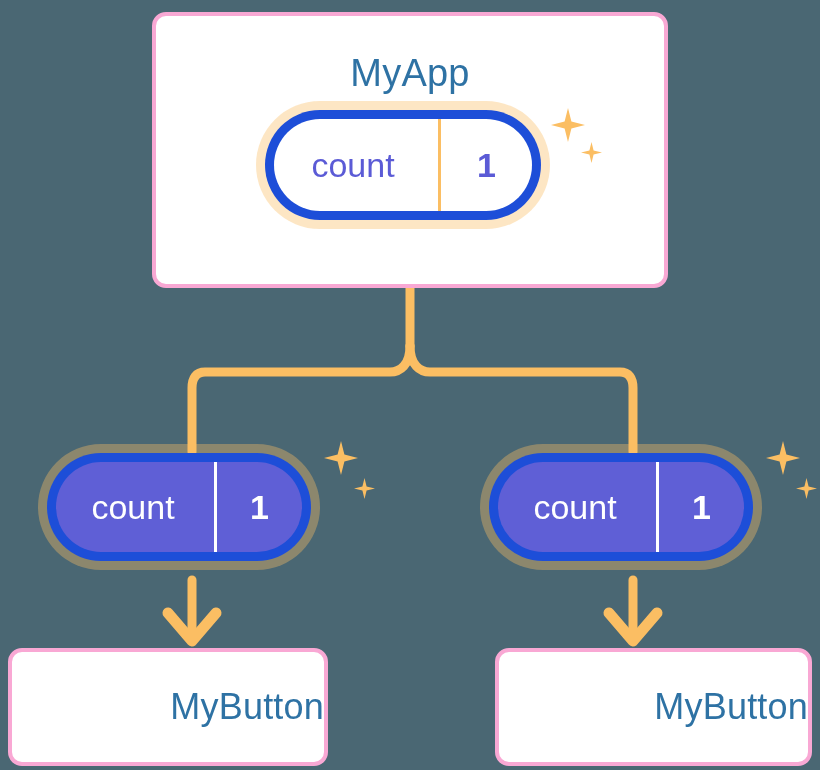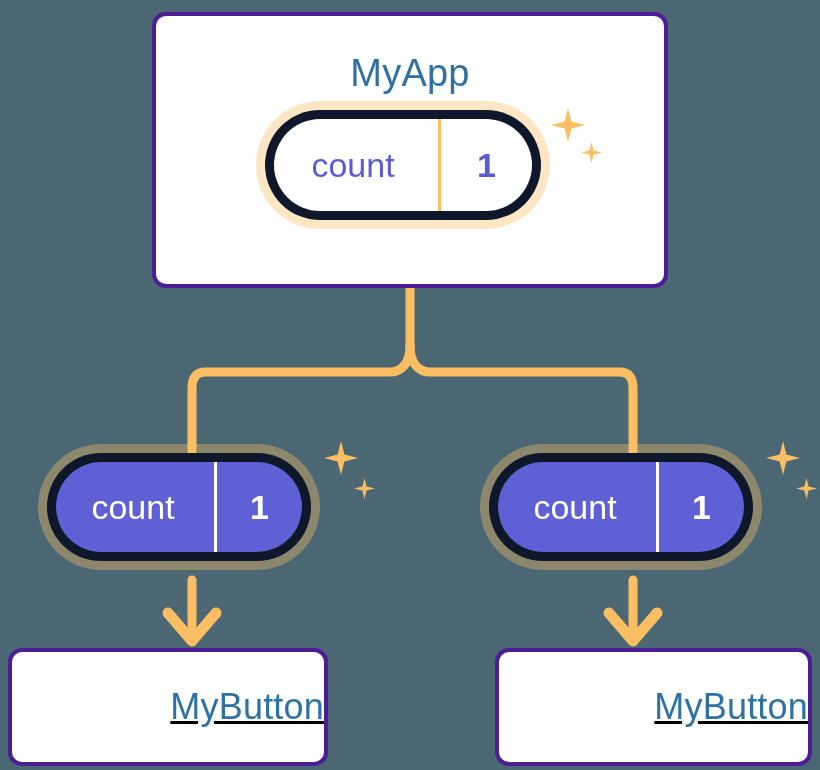--- a/index.html
+++ b/index.html
@@ -27,24 +27,23 @@
     top: 0;
     width: 820px;
     height: 770px;
     pointer-events: none;
   }
 
   
   .card {
     position: absolute;
     background: #ffffff;
-    border: 4px solid #4c1d95;
+    border: 4px solid #f9a8d4;
     border-radius: 12px;
     box-sizing: border-box;
-    text-decoration: underline;
   }
   #app-card {
     left: 152px;
     top: 12px;
     width: 516px;
     height: 276px;
     border-radius: 14px;
   }
   #app-title {
     position: absolute;
@@ -73,21 +72,21 @@
   }
 
   
   .pill-wrap {
     position: absolute;
   }
   .pill {
     position: relative;
     box-sizing: border-box;
     border-radius: 999px;
-    background: #0f172a;
+    background: #1d4ed8;
     padding: 9px;
     box-shadow: 0 0 0 9px rgba(251,190,99,.38);
     display: flex;
   }
   .pill-inner {
     position: relative;
     box-sizing: border-box;
     border-radius: 999px;
     display: flex;
     align-items: stretch;

